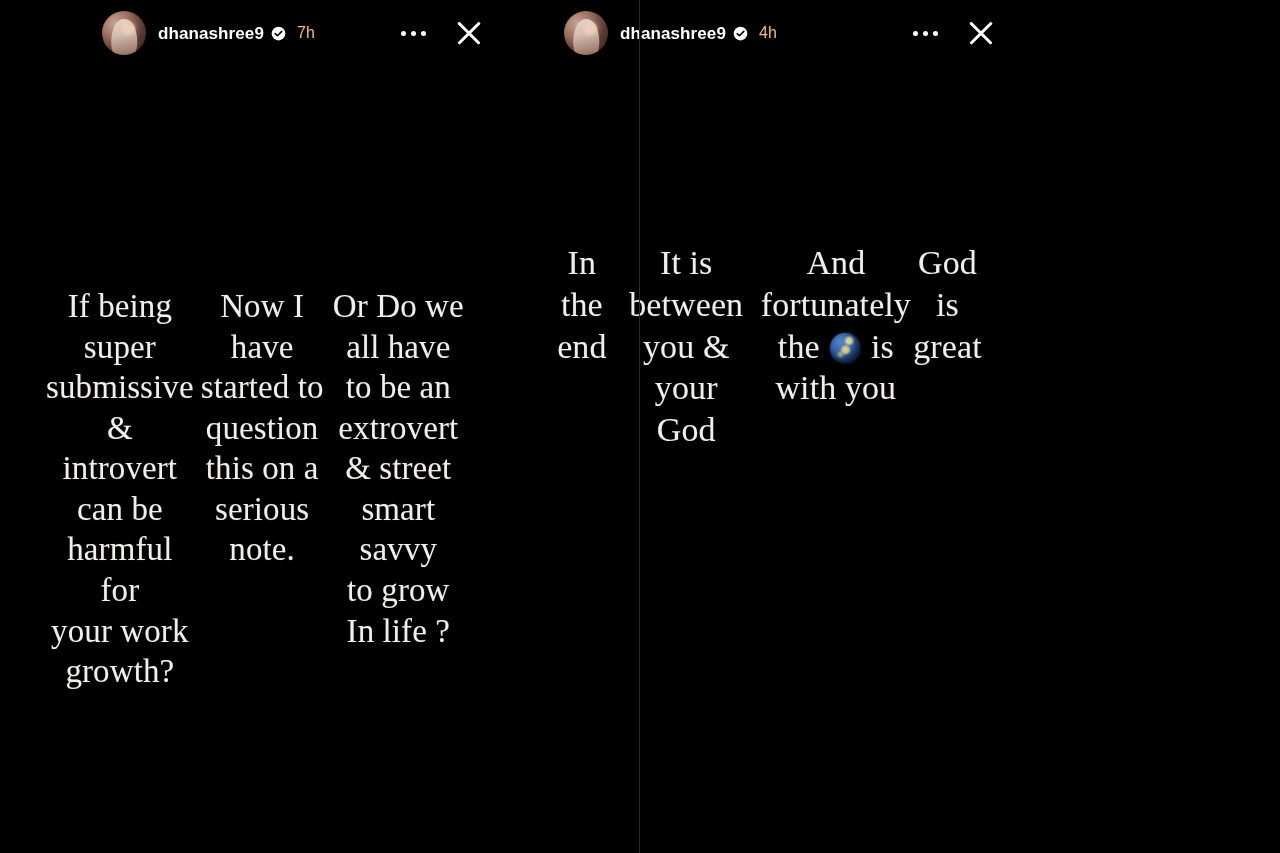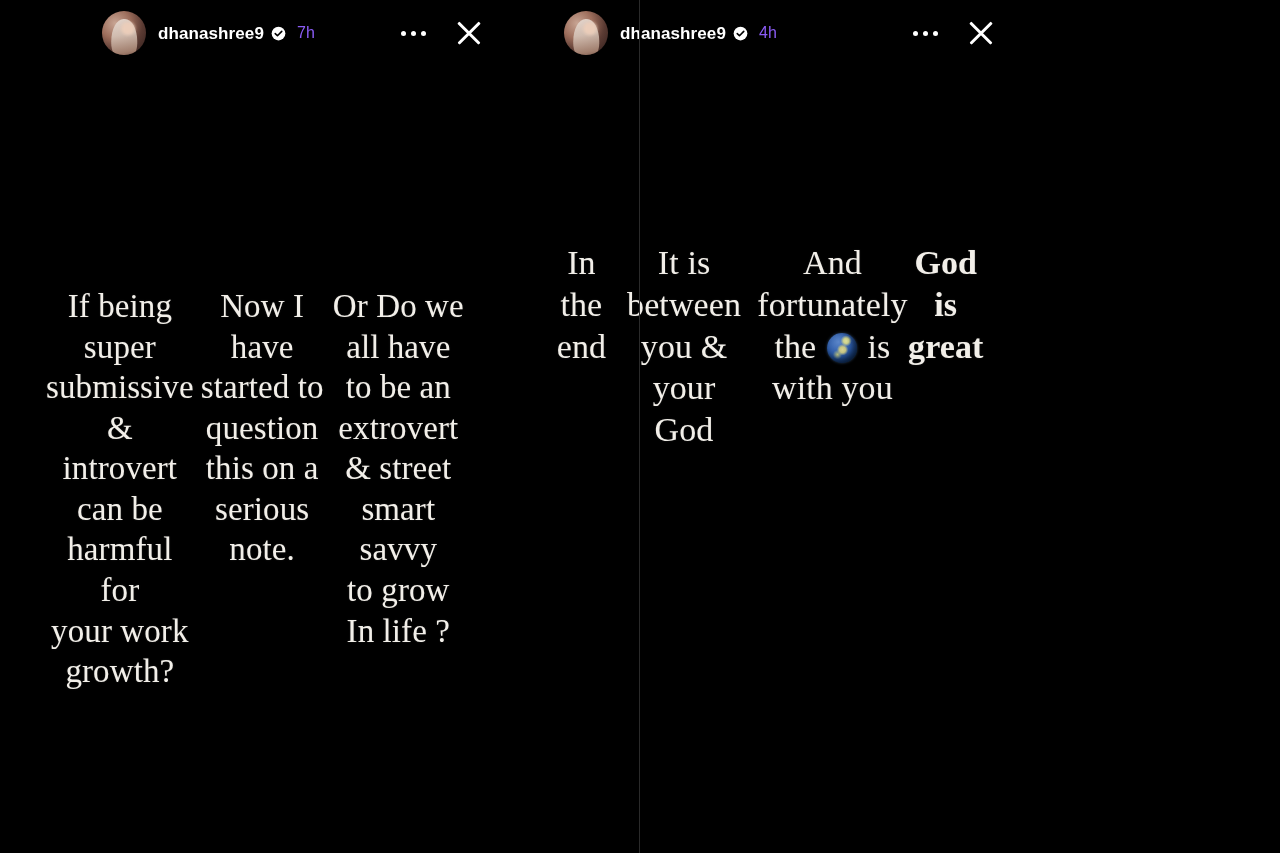--- a/index.html
+++ b/index.html
@@ -114,21 +114,21 @@
   }
 
   .verified-badge {
     width:15px;
     height:15px;
     flex:0 0 15px;
     display:block;
   }
 
   .timestamp {
-    color:#8b5cf6;
+    color:#fdba74;
     font-size:16px;
     font-weight:400;
     line-height:1;
     margin-left:4px;
     white-space:nowrap;
   }
 
   .header-actions {
     margin-left:auto;
     display:flex;
@@ -199,21 +199,21 @@
     line-height:1.23;
     letter-spacing:.1px;
     white-space:pre-line;
     text-shadow:0 0 2px rgba(255,255,255,.12);
   }
 
   .story-panel.left .story-para  { margin-bottom:39px; font-size:33px; }
   .story-panel.left .story-para:last-child { margin-bottom:0; }
 
   .story-panel.right .story-para { margin-bottom:42px; font-size:34px; }
-  .story-panel.right .story-para:last-child { margin-bottom:12px;font-weight:bold; }
+  .story-panel.right .story-para:last-child { margin-bottom:12px; }
 
   .globe-emoji {
     display:inline-block;
     width:30px;
     height:30px;
     border-radius:50%;
     vertical-align:-5px;
     margin:0 2px;
     background:
       radial-gradient(circle at 64% 26%, #dfe2a0 0%, #cfd38c 9%, rgba(207,211,140,0) 19%),

